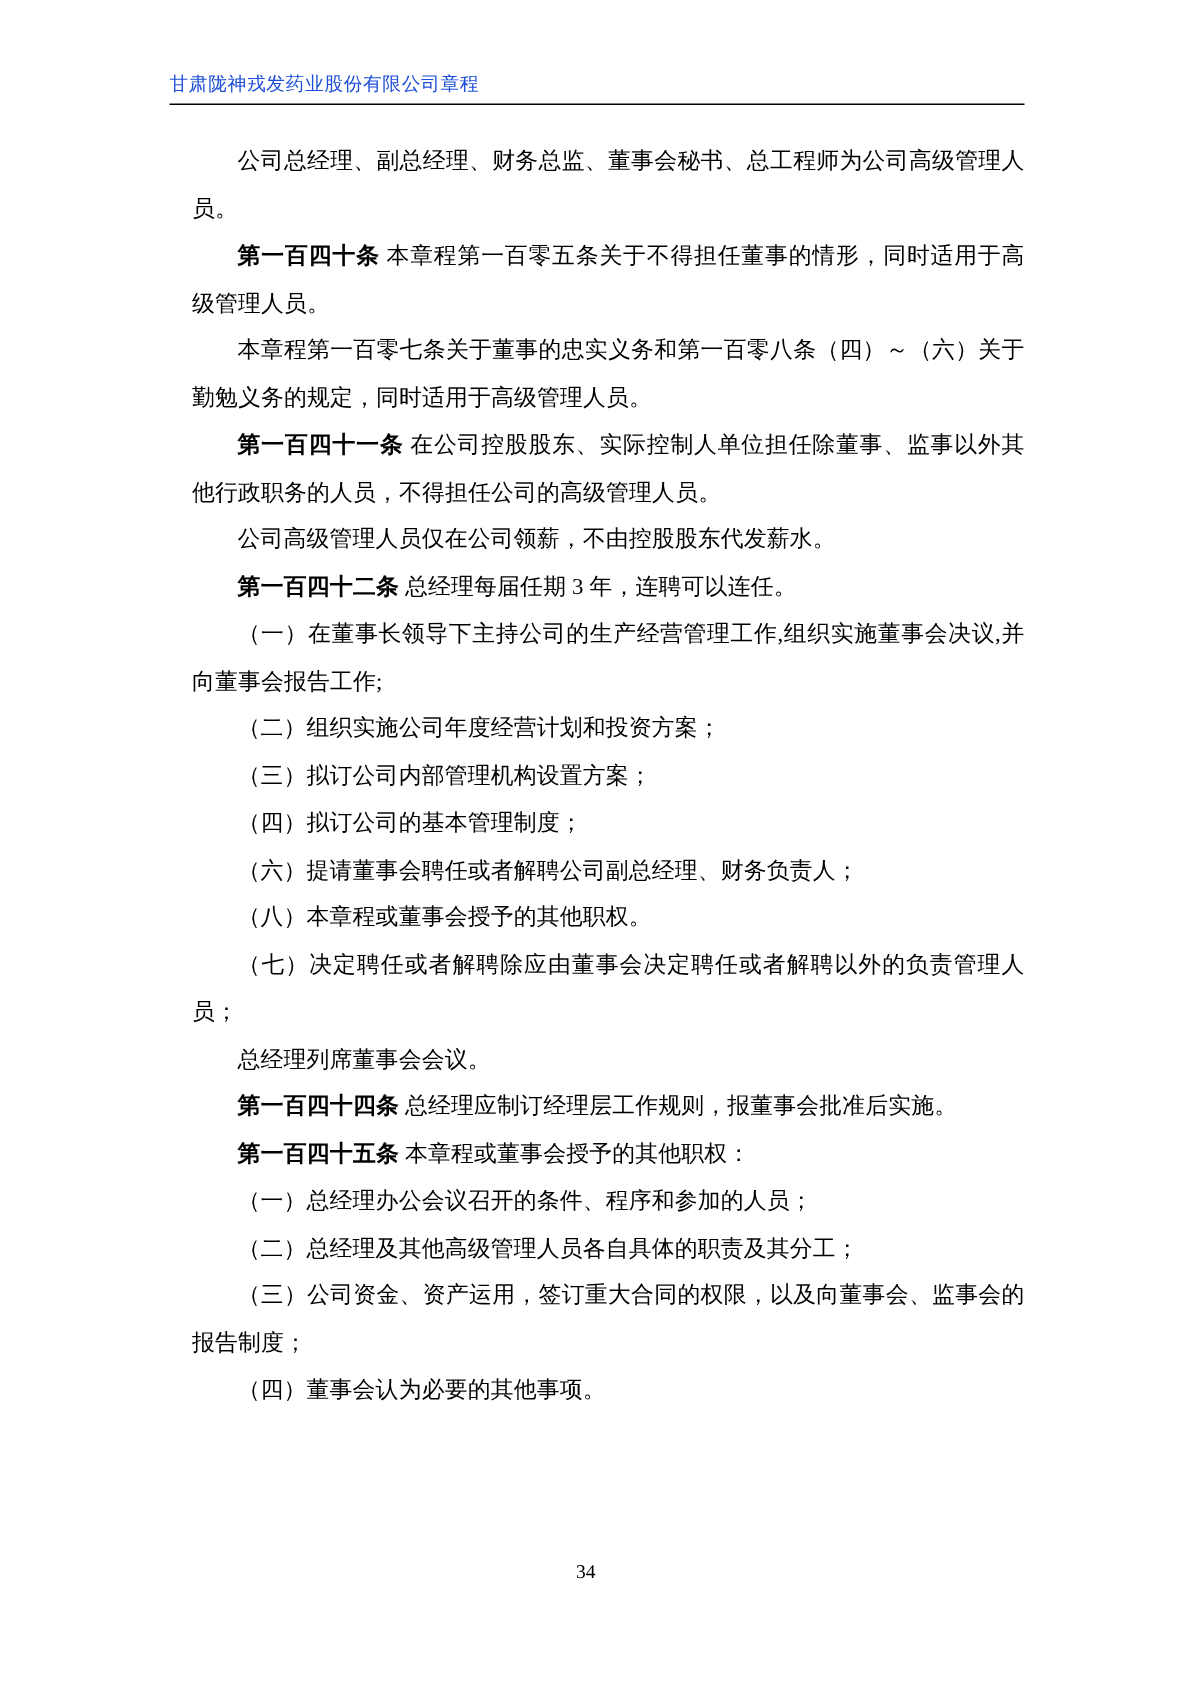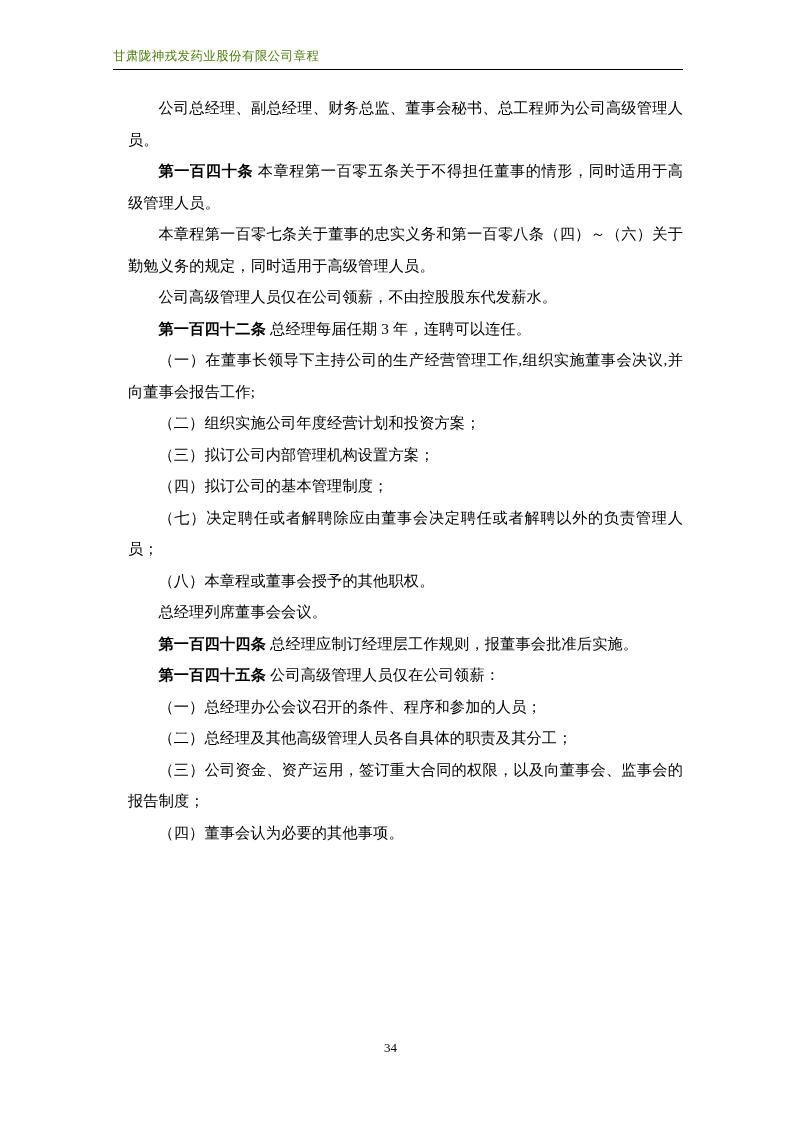--- a/index.html
+++ b/index.html
@@ -20,21 +20,21 @@
   .header {
     position: absolute;
     left: 113px;
     top: 48px;
     width: 570px;
   }
   .header-text {
     font-family: "Liberation Serif", "DejaVu Serif", serif;
     font-size: 12.5px;
     letter-spacing: 0.4px;
-    color: #4d7c0f;
+    color: #1d4ed8;
     padding-bottom: 4px;
     white-space: nowrap;
   }
   .header-rule {
     border-bottom: 1.4px solid #000;
     width: 100%;
   }
   .body {
     position: absolute;
     left: 113px;
@@ -77,45 +77,47 @@
   </div>
 
   <div class="body">
 
     <p class="indent"><span>公司总经理、副总经理、财务总监、董事会秘书、总工程师为公司高级管理人员。</span></p>
 
     <p class="indent"><span class="art">第一百四十条</span> <span>本章程第一百零五条关于不得担任董事的情形，同时适用于高级管理人员。</span></p>
 
     <p class="indent"><span>本章程第一百零七条关于董事的忠实义务和第一百零八条（四）～（六）关于勤勉义务的规定，同时适用于高级管理人员。</span></p>
 
+    <p class="indent"><span class="art">第一百四十一条</span> <span>在公司控股股东、实际控制人单位担任除董事、监事以外其他行政职务的人员，不得担任公司的高级管理人员。</span></p>
 
     <p class="indent"><span>公司高级管理人员仅在公司领薪，不由控股股东代发薪水。</span></p>
 
     <p class="indent"><span class="art">第一百四十二条</span> <span>总经理每届任期 3 年，连聘可以连任。</span></p>
 
 
     <p class="indent"><span>（一）在董事长领导下主持公司的生产经营管理工作,组织实施董事会决议,并向董事会报告工作;</span></p>
 
     <p class="indent"><span>（二）组织实施公司年度经营计划和投资方案；</span></p>
 
     <p class="indent"><span>（三）拟订公司内部管理机构设置方案；</span></p>
 
     <p class="indent"><span>（四）拟订公司的基本管理制度；</span></p>
 
 
+    <p class="indent"><span>（六）提请董事会聘任或者解聘公司副总经理、财务负责人；</span></p>
+
+    <p class="indent"><span>（八）本章程或董事会授予的其他职权。</span></p>
 
     <p class="indent"><span>（七）决定聘任或者解聘除应由董事会决定聘任或者解聘以外的负责管理人员；</span></p>
-
-    <p class="indent"><span>（八）本章程或董事会授予的其他职权。</span></p>
 
     <p class="indent"><span>总经理列席董事会会议。</span></p>
 
     <p class="indent"><span class="art">第一百四十四条</span> <span>总经理应制订经理层工作规则，报董事会批准后实施。</span></p>
 
-    <p class="indent"><span class="art">第一百四十五条</span> <span>公司高级管理人员仅在公司领薪：</span></p>
+    <p class="indent"><span class="art">第一百四十五条</span> <span>本章程或董事会授予的其他职权：</span></p>
 
     <p class="indent"><span>（一）总经理办公会议召开的条件、程序和参加的人员；</span></p>
 
     <p class="indent"><span>（二）总经理及其他高级管理人员各自具体的职责及其分工；</span></p>
 
     <p class="indent"><span>（三）公司资金、资产运用，签订重大合同的权限，以及向董事会、监事会的报告制度；</span></p>
 
     <p class="indent"><span>（四）董事会认为必要的其他事项。</span></p>
 
   </div>

